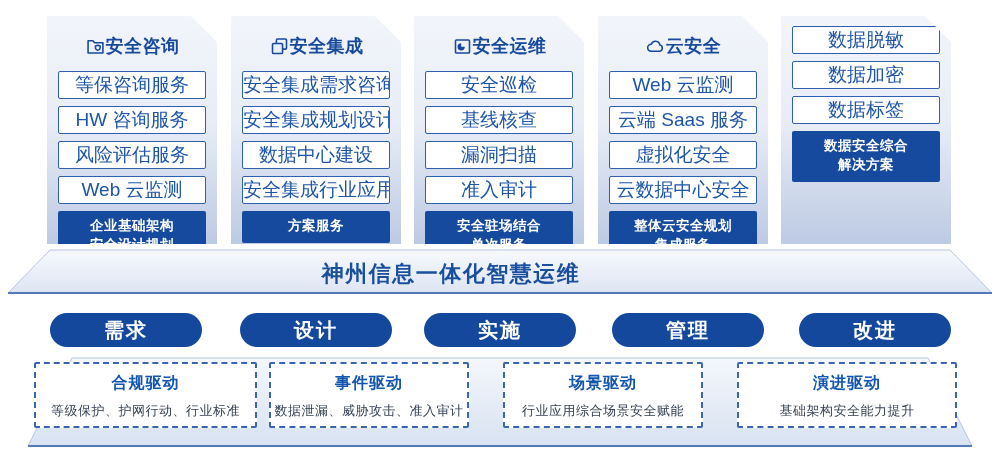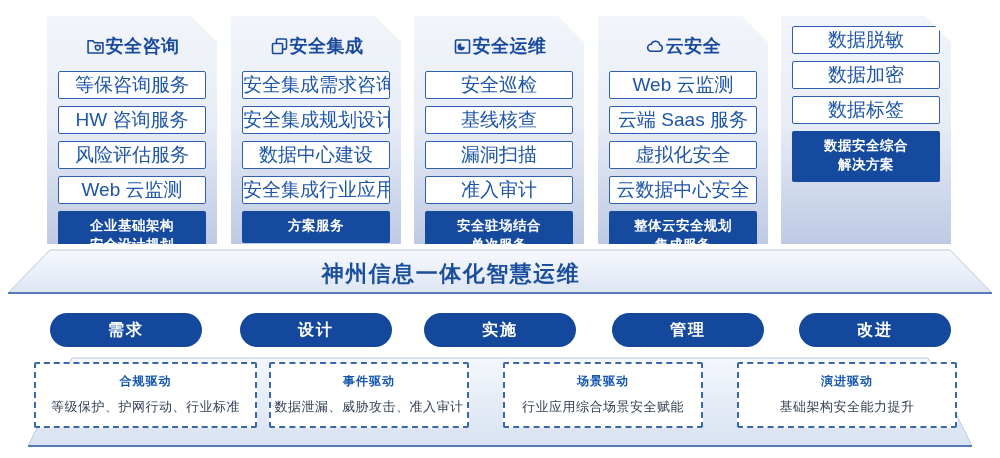--- a/index.html
+++ b/index.html
@@ -38,34 +38,34 @@
   
   .banner-title{
     position:absolute;left:0;top:255px;width:902px;height:38px;
     display:flex;align-items:center;justify-content:center;
     font-size:22px;font-weight:700;color:#1a4f9e;letter-spacing:1.5px;
   }
 
   
   .pill{
     position:absolute;top:313px;width:152px;height:34px;border-radius:17px;
-    background:#14489d;color:#ffffff;font-size:16px;font-weight:700;
+    background:#14489d;color:#ffffff;font-size:20px;font-weight:700;
     display:flex;align-items:center;justify-content:center;letter-spacing:2px;
   }
   .p1{left:50px}.p2{left:240px}.p3{left:424px}.p4{left:612px}.p5{left:799px}
 
   
   .driver{
     position:absolute;top:362px;height:66px;background:#ffffff;
     border:2px dashed #3a66ae;border-radius:2px;text-align:center;
     box-sizing:border-box;padding-top:9px;
   }
   .d1{left:34px;width:223px}.d2{left:269px;width:200px}
   .d3{left:503px;width:200px}.d4{left:737px;width:220px}
-  .driver .dt{font-size:12px;font-weight:700;color:#1356b0;letter-spacing:1px;}
+  .driver .dt{font-size:16px;font-weight:700;color:#1356b0;letter-spacing:1px;}
   .driver .dd{font-size:13px;color:#333f52;margin-top:8px;letter-spacing:.5px;white-space:nowrap;}
 </style>
 </head>
 <body>
 
 <div class="stage">
 
   <svg class="bg" viewBox="0 0 1000 458">
     <defs>
       <linearGradient id="gBanner" x1="0" y1="0" x2="0" y2="1">

